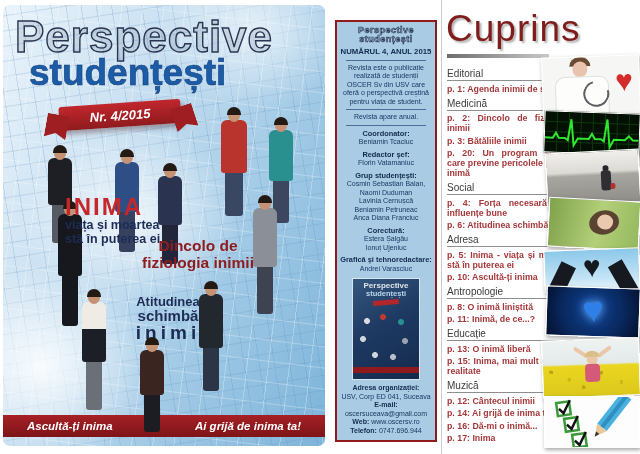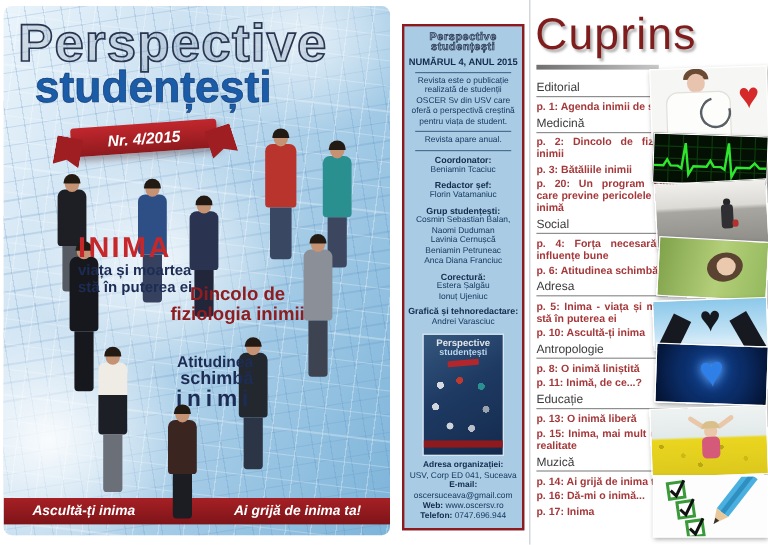--- a/index.html
+++ b/index.html
@@ -39,21 +39,21 @@
   .person .head{width:12px;height:13px;border-radius:50%;background:#c59274;margin:0 auto;position:relative;}
   .person .head:before{content:"";position:absolute;left:-1px;top:-2px;width:14px;height:8px;border-radius:7px 7px 0 0;background:#241a14;}
   .person .body{width:78%;height:42%;margin:-2px auto 0;border-radius:6px 6px 3px 3px;background:var(--c);}
   .person .legs{width:52%;height:34%;margin:0 auto;background:var(--l);border-radius:0 0 3px 3px;}
 
   .hl-inima{position:absolute;left:62px;top:190px;width:126px;text-align:left;z-index:4;}
   .hl-inima .big{font-size:24px;font-weight:bold;color:#c5272b;letter-spacing:2px;line-height:24px;}
   .hl-inima .sub{font-size:12.5px;font-weight:bold;color:#1d2c55;line-height:13.5px;}
   .hl-dincolo{position:absolute;left:132px;top:232px;width:126px;text-align:center;z-index:4;
     font-size:15.5px;font-weight:bold;color:#8e1d20;line-height:17px;}
-  .hl-atitudine{position:absolute;left:122px;top:290px;width:86px;text-align:right;z-index:4;color:#1d2c55;font-weight:bold;}
+  .hl-atitudine{position:absolute;left:122px;top:290px;width:86px;text-align:center;z-index:4;color:#1d2c55;font-weight:bold;}
   .hl-atitudine .l1{font-size:13px;line-height:13px;}
   .hl-atitudine .l2{font-size:15px;line-height:15px;}
   .hl-atitudine .l3{font-size:19px;line-height:19px;letter-spacing:4px;}
 
   .cover-banner{position:absolute;left:0;right:0;top:410px;height:22px;z-index:5;
     background:linear-gradient(180deg,#a62025,#7d1418);display:flex;align-items:center;justify-content:space-between;
     padding:0 24px;box-sizing:border-box;text-align:right;}
   .cover-banner span{color:#fff;font-style:italic;font-weight:bold;font-size:11.5px;}
 
   
@@ -295,20 +295,21 @@
 
     <div class="toc-heading">Antropologie</div>
     <div class="toc-entry">p. 8: O inimă liniștită</div>
     <div class="toc-entry">p. 11: Inimă, de ce...?</div>
 
     <div class="toc-heading">Educație</div>
     <div class="toc-entry">p. 13: O inimă liberă</div>
     <div class="toc-entry">p. 15: Inima, mai mult decât o realitate</div>
 
     <div class="toc-heading">Muzică</div>
+    <div class="toc-entry">p. 12: Cântecul inimii</div>
     <div class="toc-entry">p. 14: Ai grijă de inima ta!</div>
 
     <div class="toc-entry">p. 16: Dă-mi o inimă...</div>
     <div class="toc-entry">p. 17: Inima</div>
 
   </div>
 
   <div class="photo ph-doctor">
     <div class="hair"></div>
       <div class="face"></div>

